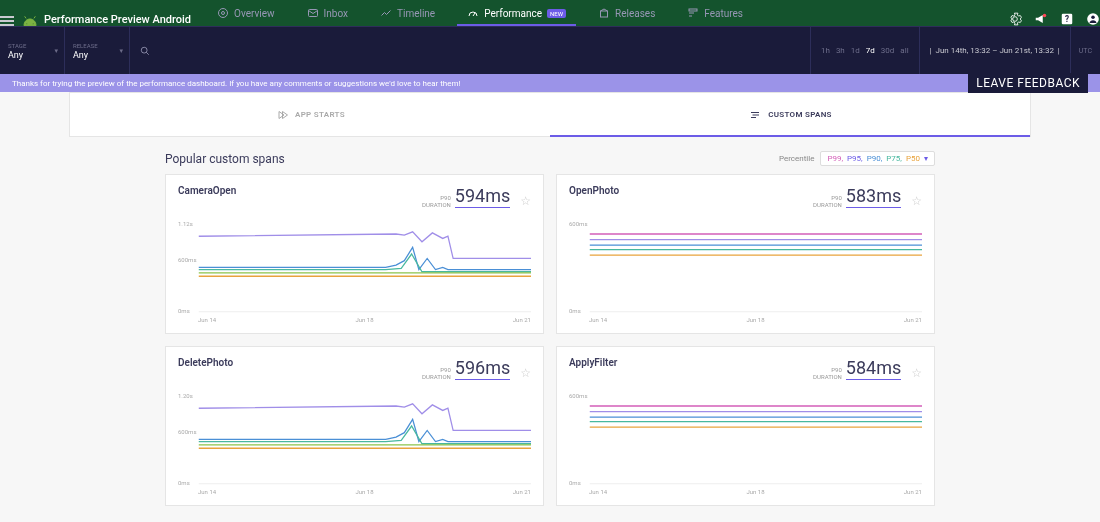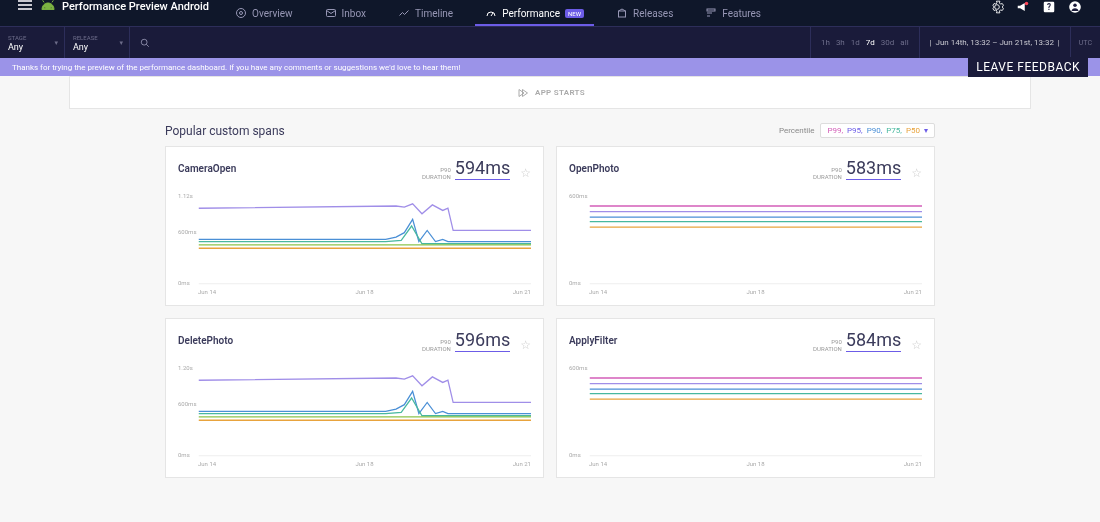--- a/index.html
+++ b/index.html
@@ -1,57 +1,57 @@
 <!DOCTYPE html>
 <html><head>
 <meta charset="utf-8">
 <style>
 *{margin:0;padding:0;box-sizing:border-box;font-family:-apple-system,BlinkMacSystemFont,"Segoe UI",Roboto,sans-serif}
 body{background:#f7f7f7;width:1100px;height:522px;overflow:hidden}
-.topbar{background:#0f172a;height:26px;display:flex;align-items:flex-start;padding:0 18px;color:#c9c9d1}
+.topbar{background:#14532d;height:26px;display:flex;align-items:flex-end;padding:0 0;color:#c9c9d1}
 .hamburger{display:flex;flex-direction:column;gap:2px;margin-right:8px;cursor:pointer}
 .hamburger span{width:14px;height:2px;background:#c9c9d1}
 .android-icon{width:16px;height:10px;margin-right:6px}
 .app-title{color:#fff;font-size:11px;font-weight:500;margin-right:16px}
 .nav-items{display:flex;gap:12px;align-items:center;height:100%}
 .nav-item{display:flex;align-items:center;gap:5px;padding:0 10px;height:26px;font-size:10px;color:#9797b5;cursor:pointer;position:relative}
 .nav-item.active{color:#fff}
 .nav-item.active::after{content:'';position:absolute;bottom:0;left:0;right:0;height:2px;background:#6c5ce7}
 .nav-icon{width:12px;height:12px}
 .badge-new{background:#6c5ce7;color:#fff;font-size:6px;padding:1px 3px;border-radius:2px}
 .top-right{margin-left:auto;display:flex;gap:12px;align-items:center}
 .top-right-icon{width:14px;height:14px;color:#fff;cursor:pointer}
-.filterbar{background:#1a1b3a;height:32px;display:flex;align-items:center;border-top:1px solid #2d2e5a}
+.filterbar{background:#1a1b3a;height:48px;display:flex;align-items:center;border-top:1px solid #2d2e5a}
 .filter-select{padding:3px 8px;font-size:8px;color:#9797b5;display:flex;flex-direction:column;gap:1px;min-width:65px;border-right:1px solid #2d2e5a;height:100%;justify-content:center;position:relative}
 .filter-select .label{font-size:6px;color:#6d6d8a}
 .filter-select .value{font-size:9px;color:#fff}
 .filter-caret{position:absolute;right:6px;top:50%;transform:translateY(-50%);font-size:7px;color:#6d6d8a}
 .search-wrap{flex:1;display:flex;align-items:center;padding:0 10px;height:100%}
 .search-icon{width:10px;height:10px;color:#6d6d8a;margin-right:6px}
 .timerange{display:flex;align-items:center;gap:6px;padding:0 10px;font-size:8px;color:#6d6d8a;border-left:1px solid #2d2e5a;height:100%}
 .time-opt{cursor:pointer}
 .time-opt.active{color:#fff}
 .daterange{display:flex;align-items:center;padding:0 10px;font-size:8px;color:#c9c9d1;border-left:1px solid #2d2e5a;height:100%}
 .tz{padding:0 8px;font-size:7px;color:#6d6d8a;border-left:1px solid #2d2e5a;height:100%;display:flex;align-items:center}
 .banner{background:#9b93e8;height:18px;display:flex;align-items:center;padding:0 12px;font-size:8px;color:#fff}
 .banner-btn{margin-left:auto;background:#1a1b3a;color:#fff;font-size:12px;padding:3px 8px;border:none;cursor:pointer;letter-spacing:.5px}
-.tabstrip{margin:0 69px;background:#fff;height:33px;display:flex;border:1px solid #e5e5e5}
+.tabstrip{margin:0 69px;background:#fff;height:45px;display:flex;border:1px solid #e5e5e5}
 .tab{flex:1;display:flex;align-items:center;justify-content:center;gap:6px;font-size:8px;font-weight:600;color:#aaa;cursor:pointer;letter-spacing:.3px;position:relative}
 .tab.active{color:#3b3b5b}
 .tab.active::after{content:'';position:absolute;bottom:-1px;left:0;right:0;height:2px;background:#6c5ce7}
 .tab-icon{width:14px;height:12px}
 .content{padding:14px 165px 0}
 .section-row{display:flex;align-items:center;margin-bottom:8px}
 .section-title{font-size:12px;color:#3b3b5b;font-weight:400}
 .percentile{margin-left:auto;font-size:8px;color:#888;display:flex;align-items:center;gap:6px}
 .perc-pills{border:1px solid #ddd;padding:2px 6px;display:flex;gap:4px;align-items:center;background:#fff;border-radius:2px}
 .p99{color:#d35eb8}.p95{color:#6c5ce7}.p90{color:#4a8fd6}.p75{color:#48b89f}.p50{color:#e8a33d}
 .cards{display:grid;grid-template-columns:1fr 1fr;gap:12px}
 .card{background:#fff;border:1px solid #e5e5e5;padding:10px 12px;height:160px;display:flex;flex-direction:column}
-.card-head{display:flex;align-items:center;margin-bottom:6px}
+.card-head{display:flex;align-items:flex-start;margin-bottom:6px}
 .card-title{font-size:10px;color:#3b3b5b;font-weight:600}
 .card-metric{margin-left:auto;display:flex;align-items:flex-end;gap:4px}
 .metric-labels{display:flex;flex-direction:column;align-items:flex-end;font-size:6px;color:#999;line-height:1.2}
 .metric-val{font-size:18px;color:#3b3b5b;border-bottom:1px solid #6c5ce7;padding-bottom:1px}
 .star{color:#ccc;font-size:12px;margin-left:6px;cursor:pointer}
 .chart{flex:1;position:relative}
 .y-label{position:absolute;left:0;font-size:6px;color:#aaa}
 .x-labels{display:flex;justify-content:space-between;font-size:6px;color:#aaa;margin-top:2px;padding-left:20px}
 .chart svg{width:100%;height:100%}
 .allspans{margin-top:14px;font-size:12px;color:#3b3b5b;font-weight:500}
@@ -169,20 +169,28 @@
 </div>
 
 <div class="tabstrip">
     <div class="tab">
       <svg class="tab-icon" viewBox="0 0 24 24" fill="none" stroke="currentColor" stroke-width="2">
         <polygon points="6,5 16,12 6,19"></polygon>
         <polygon points="13,5 23,12 13,19"></polygon>
       </svg>
       <span>APP STARTS</span>
     </div>
+    <div class="tab active">
+      <svg class="tab-icon" viewBox="0 0 24 24" fill="none" stroke="currentColor" stroke-width="2">
+        <line x1="4" y1="7" x2="20" y2="7"></line>
+        <line x1="7" y1="12" x2="20" y2="12"></line>
+        <line x1="4" y1="17" x2="14" y2="17"></line>
+      </svg>
+      <span>CUSTOM SPANS</span>
+    </div>
   </div>
 
 <div class="content">
   <div class="section-row">
     <div class="section-title">Popular custom spans</div>
     <div class="percentile">
       <span>Percentile</span>
       <div class="perc-pills">
           <span class="p99">P99,</span>
           <span class="p95">P95,</span>

